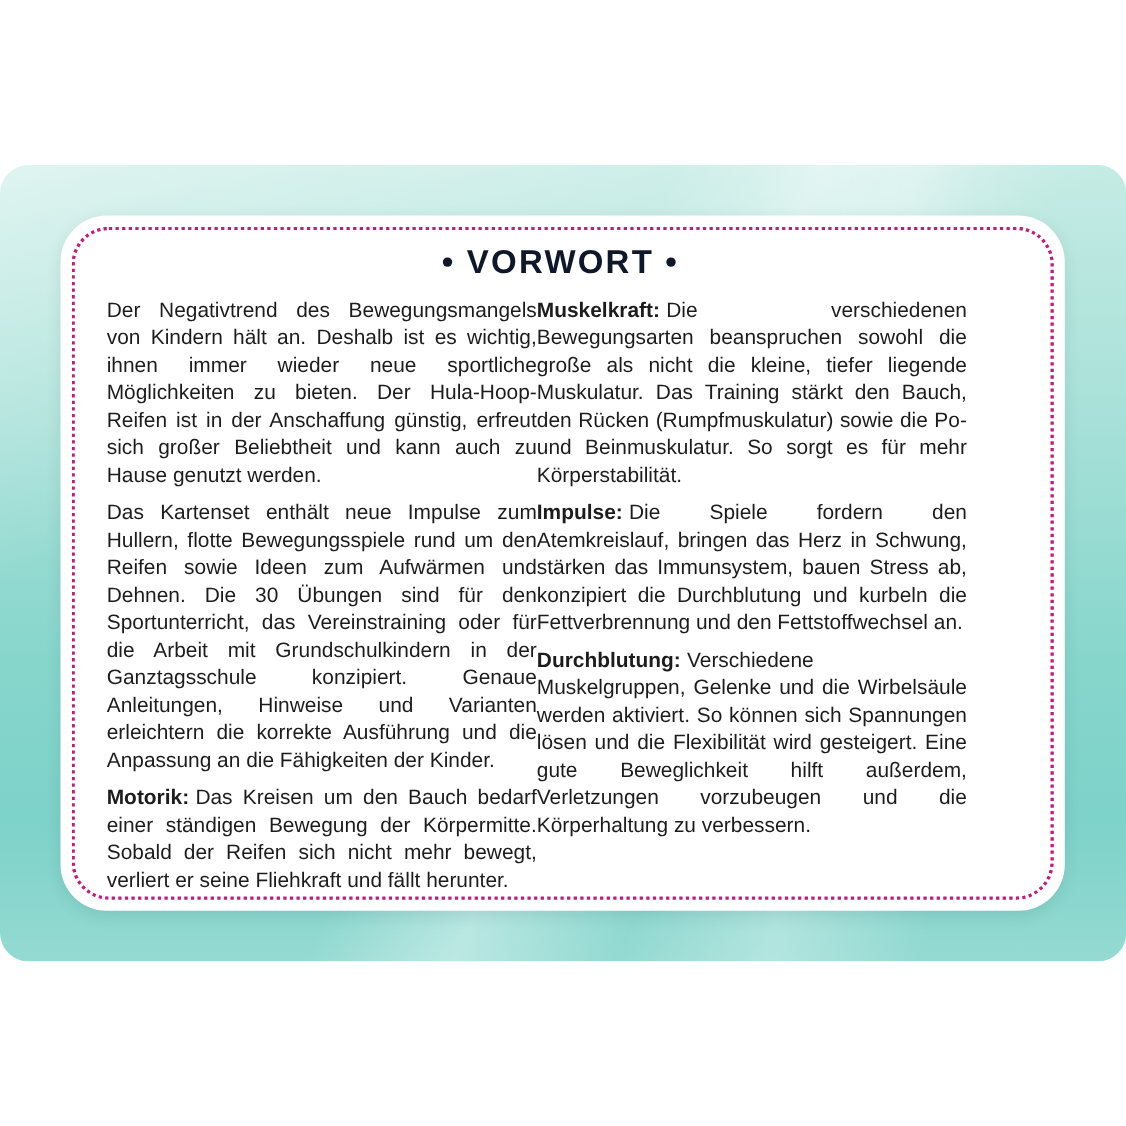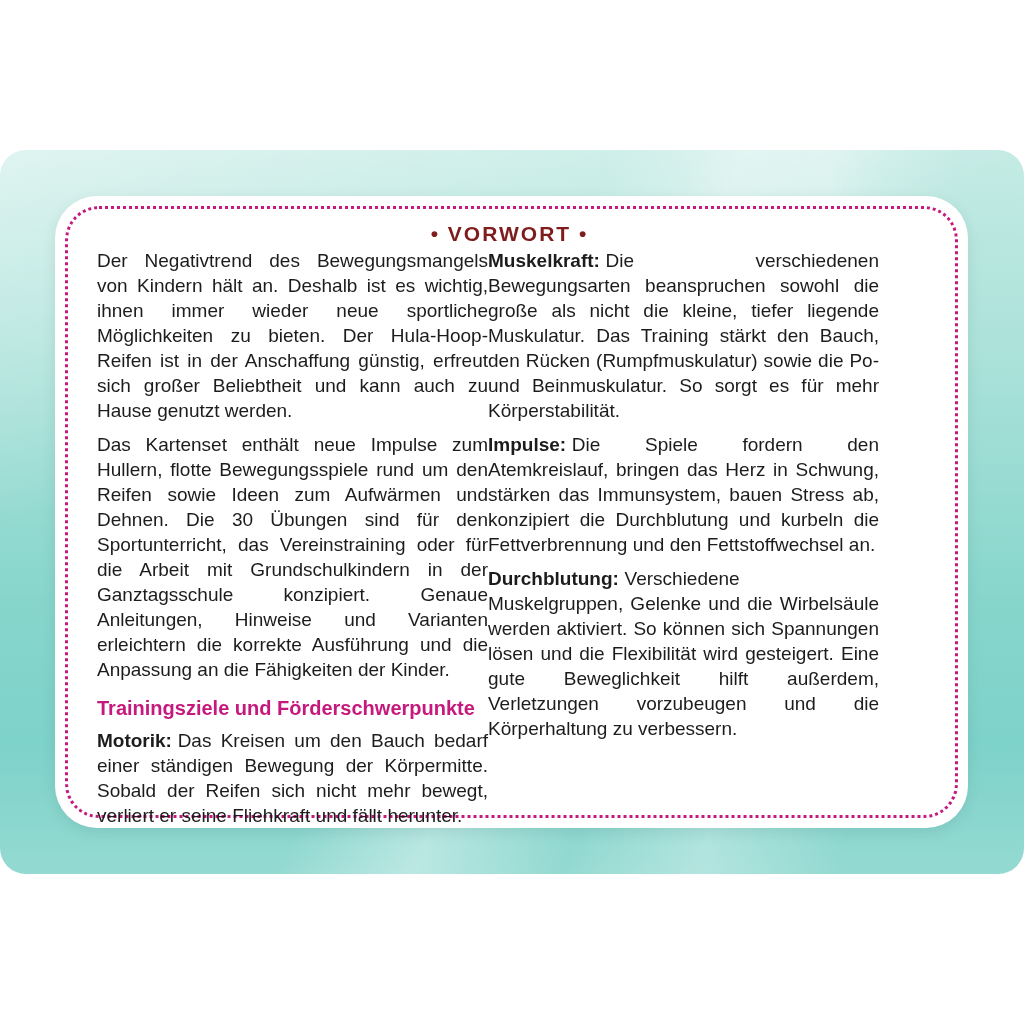--- a/index.html
+++ b/index.html
@@ -48,25 +48,25 @@
   }
   .card-inner {
     position: relative;
     height: 100%;
     padding: 26px 46px 30px 42px;
     display: flex;
     flex-direction: column;
   }
   .title {
     text-align: center;
-    color: #7f1d1d;
+    color: #0f172a;
     font-weight: bold;
-    font-size: 21px;
+    font-size: 30px;
     letter-spacing: 2px;
-    margin-bottom: 2px;
+    margin-bottom: 14px;
   }
   .columns {
     display: flex;
     flex: 1;
   }
   .col {
     width: 391px;
     font-size: 19px;
     line-height: 25px;
     color: #1c1c1c;
@@ -100,21 +100,20 @@
     <div class="card-inner">
 
       <div class="title">• VORWORT •</div>
 
       <div class="columns">
 
         <div class="col" lang="de">
           <p>Der Negativtrend des Bewegungsmangels von Kindern hält an. Deshalb ist es wichtig, ihnen immer wieder neue sportliche Möglichkeiten zu bieten. Der Hula-Hoop-Reifen ist in der Anschaffung günstig, erfreut sich großer Beliebtheit und kann auch zu Hause genutzt werden.</p>
           <p>Das Kartenset enthält neue Impulse zum Hullern, flotte Bewegungsspiele rund um den Reifen sowie Ideen zum Aufwärmen und Dehnen. Die 30 Übungen sind für den Sportunterricht, das Vereinstraining oder für die Arbeit mit Grundschulkindern in der Ganztagsschule konzipiert. Genaue Anleitungen, Hinweise und Varianten erleichtern die korrekte Ausführung und die Anpassung an die Fähigkeiten der Kinder.</p>
 
-          <div class="section-heading">Trainingsziele und Förderschwerpunkte</div>
 
           <p class="item">
             <strong>Motorik:</strong><span>Das Kreisen um den Bauch bedarf einer ständigen Bewegung der Körpermitte. Sobald der Reifen sich nicht mehr bewegt, verliert er seine Fliehkraft und fällt herunter.</span>
           </p>
         </div>
 
         <div class="col" lang="de">
           <p class="item">
             <strong>Muskelkraft:</strong><span>Die verschiedenen Bewegungsarten beanspruchen sowohl die große als nicht die kleine, tiefer liegende Muskulatur. Das Training stärkt den Bauch, den Rücken (Rumpfmuskulatur) sowie die Po- und Beinmuskulatur. So sorgt es für mehr Körperstabilität.</span>
           </p>

